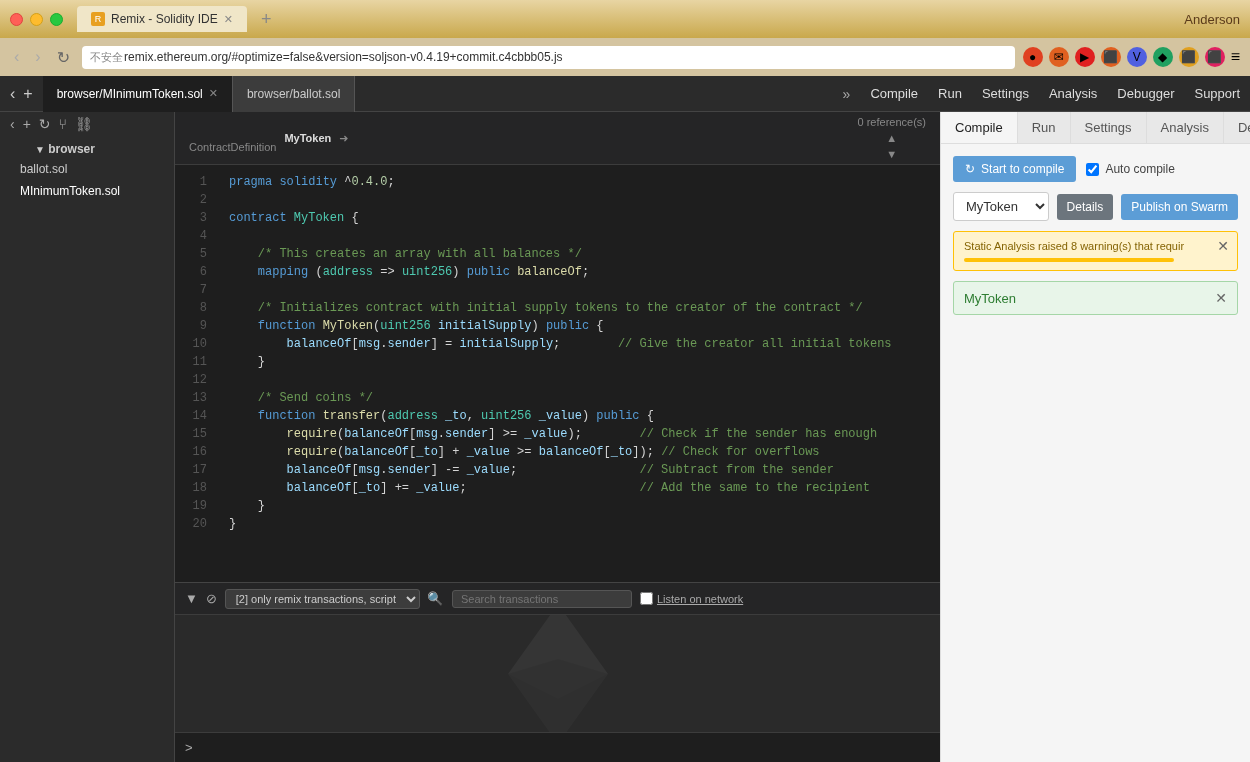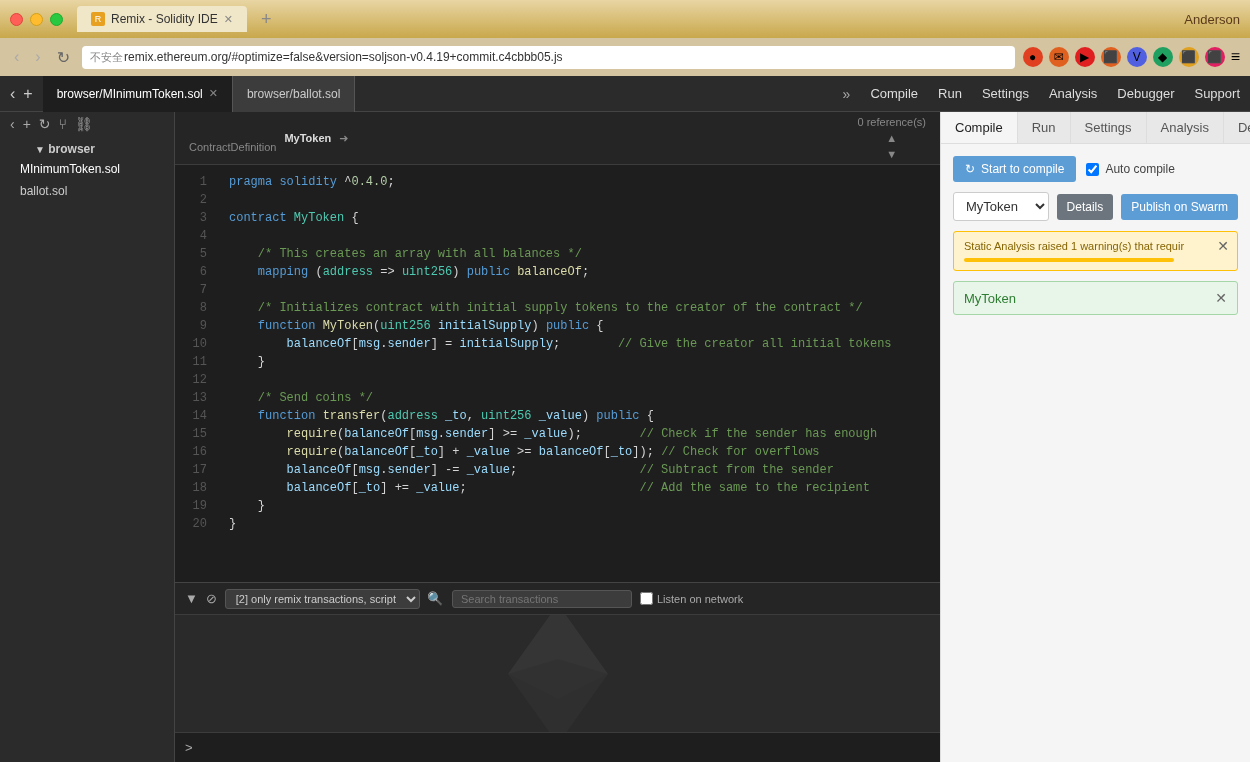--- a/index.html
+++ b/index.html
@@ -88,21 +88,21 @@
     .num { color: #b5cea8; }
     .fn { color: #dcdcaa; }
     .var { color: #9cdcfe; margin-top: 46px; }
 
     
     #bottom-panel { height: 180px; border-top: 1px solid #444; background: #1e1e1e; display: flex; flex-direction: column; }
     #bottom-toolbar { height: 32px; background: #252526; display: flex; align-items: center; padding: 0 10px; gap: 8px; border-bottom: 1px solid #3c3c3c; }
     .bottom-icon { color: #aaa; font-size: 13px; cursor: pointer; }
     .tx-select { background: #3c3c3c; color: #ccc; border: 1px solid #555; border-radius: 3px; padding: 2px 6px; font-size: 11px; }
     .search-input { background: #3c3c3c; color: #ccc; border: 1px solid #555; border-radius: 3px; padding: 2px 8px; font-size: 11px; width: 180px; }
-    .listen-label { color: #aaa; font-size: 11px; display: flex; align-items: center; gap: 4px; }
+    .listen-label { color: #aaa; font-size: 11px; display: flex; align-items: center; gap: 4px; text-decoration: underline; }
     #ethereum-visual { flex: 1; background: #2a2a2a; display: flex; align-items: center; justify-content: center; position: relative; overflow: hidden; }
     .eth-logo { opacity: 0.15; }
     #bottom-input-bar { height: 30px; background: #1e1e1e; display: flex; align-items: center; padding: 0 10px; border-top: 1px solid #3c3c3c; }
     .console-prompt { color: #aaa; font-size: 13px; }
 
     
     #right-panel { width: 310px; background: #f5f5f5; border-left: 1px solid #ddd; display: flex; flex-direction: column; }
     #right-panel .compile-header { background: #e8e8e8; border-bottom: 1px solid #ddd; display: flex; align-items: center; gap: 0; }
     .compile-tab { padding: 8px 14px; font-size: 13px; color: #555; cursor: pointer; border-right: 1px solid #ddd; }
     .compile-tab.active { background: #f5f5f5; color: #222; font-weight: 500; }
@@ -200,25 +200,25 @@
         <span style="cursor:pointer;">‹</span>
         <span style="cursor:pointer;">+</span>
         <span style="cursor:pointer;">↻</span>
         <span style="cursor:pointer;">⑂</span>
         <span style="cursor:pointer;">⛓</span>
       </div>
       <div class="browser-label">
         <span style="font-size:10px;">▼</span>
         <span>browser</span>
       </div>
+      <div class="sidebar-file">
+        <span>ballot.sol</span>
+      </div>
       <div class="sidebar-file active">
         <span>MInimumToken.sol</span>
-      </div>
-      <div class="sidebar-file">
-        <span>ballot.sol</span>
       </div>
     </div>
 
     <div id="editor-area">
 
       <div id="editor-subheader">
         <span class="contract-def">ContractDefinition</span>
         <span class="contract-name">MyToken</span>
         <span style="color:#888;">➜</span>
         <div class="ref-count">
@@ -322,21 +322,21 @@
           </label>
         </div>
         <div class="contract-select-row">
           <select class="contract-select">
             <option>MyToken</option>
           </select>
           <button class="details-btn">Details</button>
           <button class="publish-btn">Publish on Swarm</button>
         </div>
         <div class="warning-box">
-          <span>Static Analysis raised 1 warning(s) that requir</span>
+          <span>Static Analysis raised 8 warning(s) that requir</span>
           <span class="warn-close">✕</span>
           <div class="warning-progress"></div>
         </div>
         <div class="mytoken-box">
           <span>MyToken</span>
           <span class="mytoken-close">✕</span>
         </div>
       </div>
     </div>
   </div>

